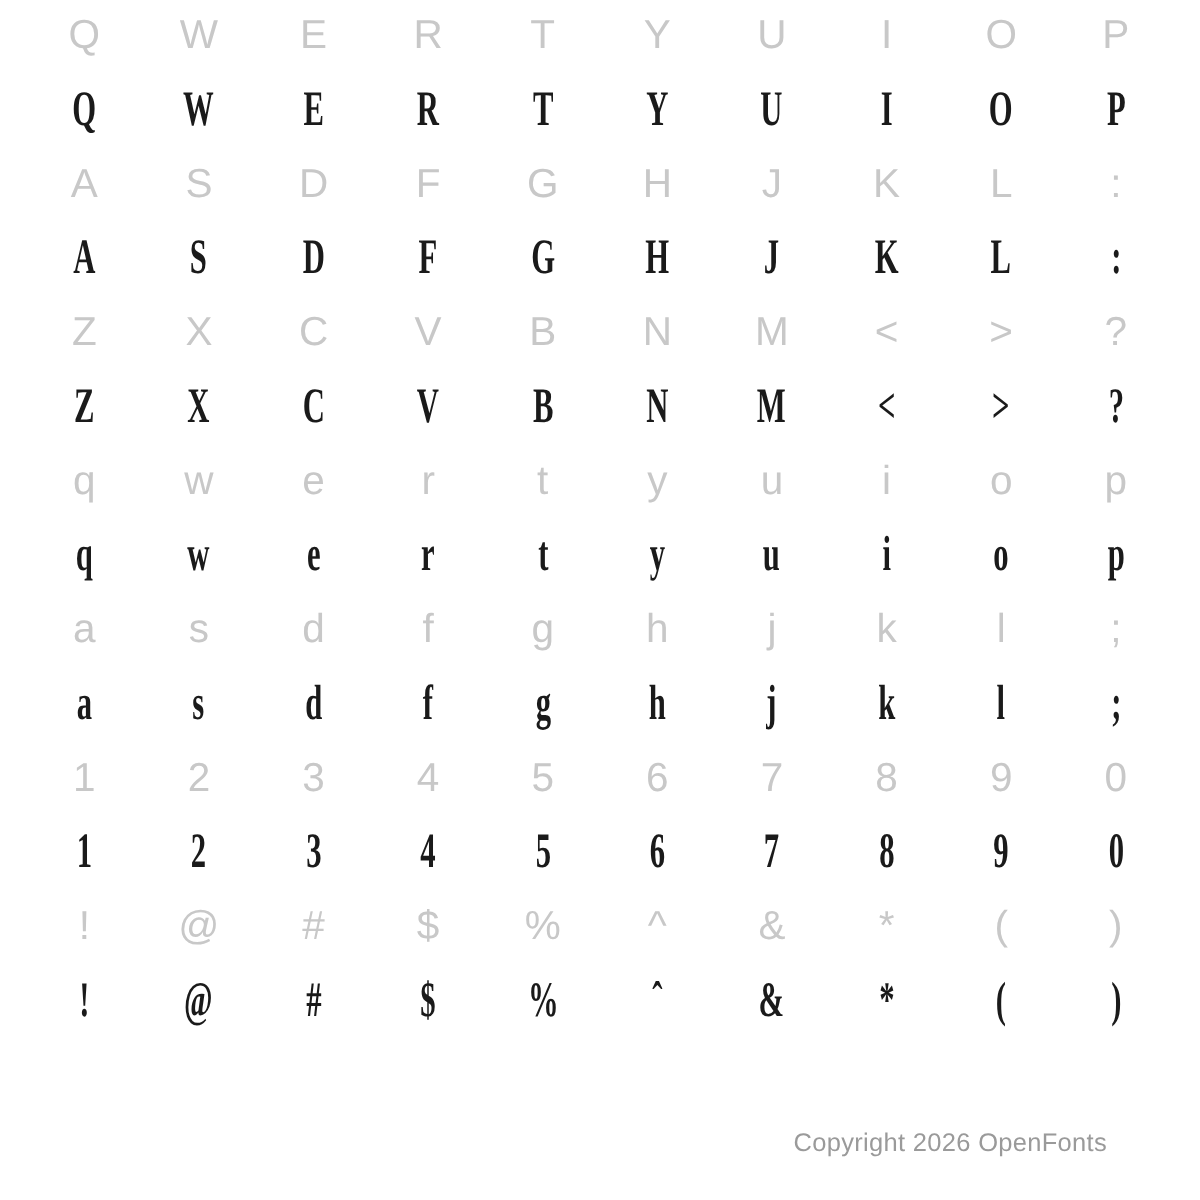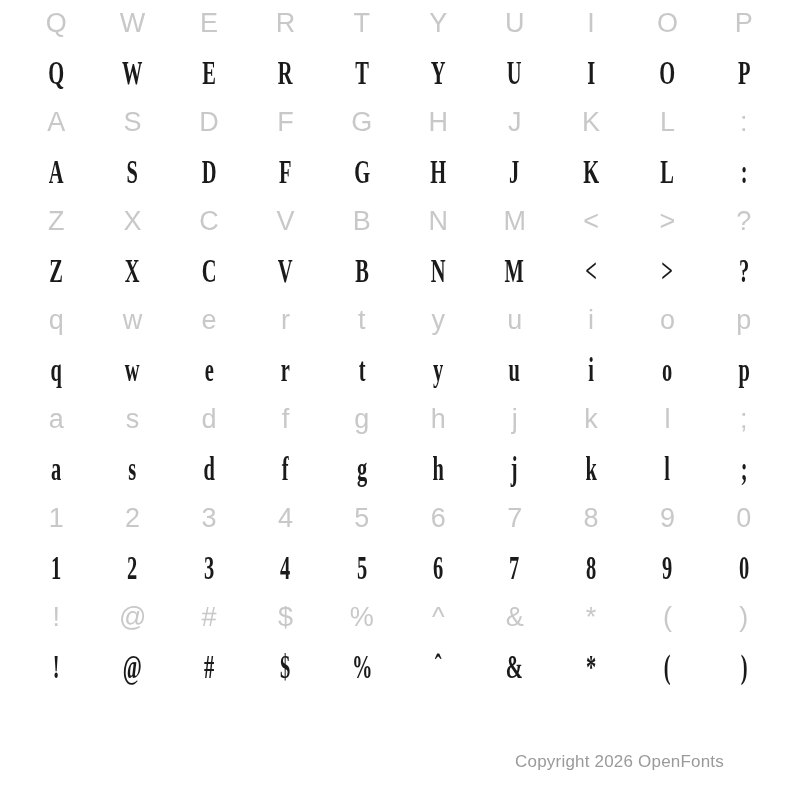--- a/index.html
+++ b/index.html
@@ -53,21 +53,21 @@
     color: #1a1a1a;
     font-family: "Liberation Serif", serif;
     font-size: 33px;
     font-weight: 700;
     line-height: 52px;
     transform: scaleX(0.62);
     letter-spacing: 0;
   }
   #footer {
     position: absolute;
-    right: 76px;
+    right: 62px;
     bottom: 28px;
     color: #9a9a9a;
     font-family: "Liberation Sans", sans-serif;
     font-size: 17px;
     letter-spacing: 0.2px;
   }
 </style>
 </head>
 <body>
 

